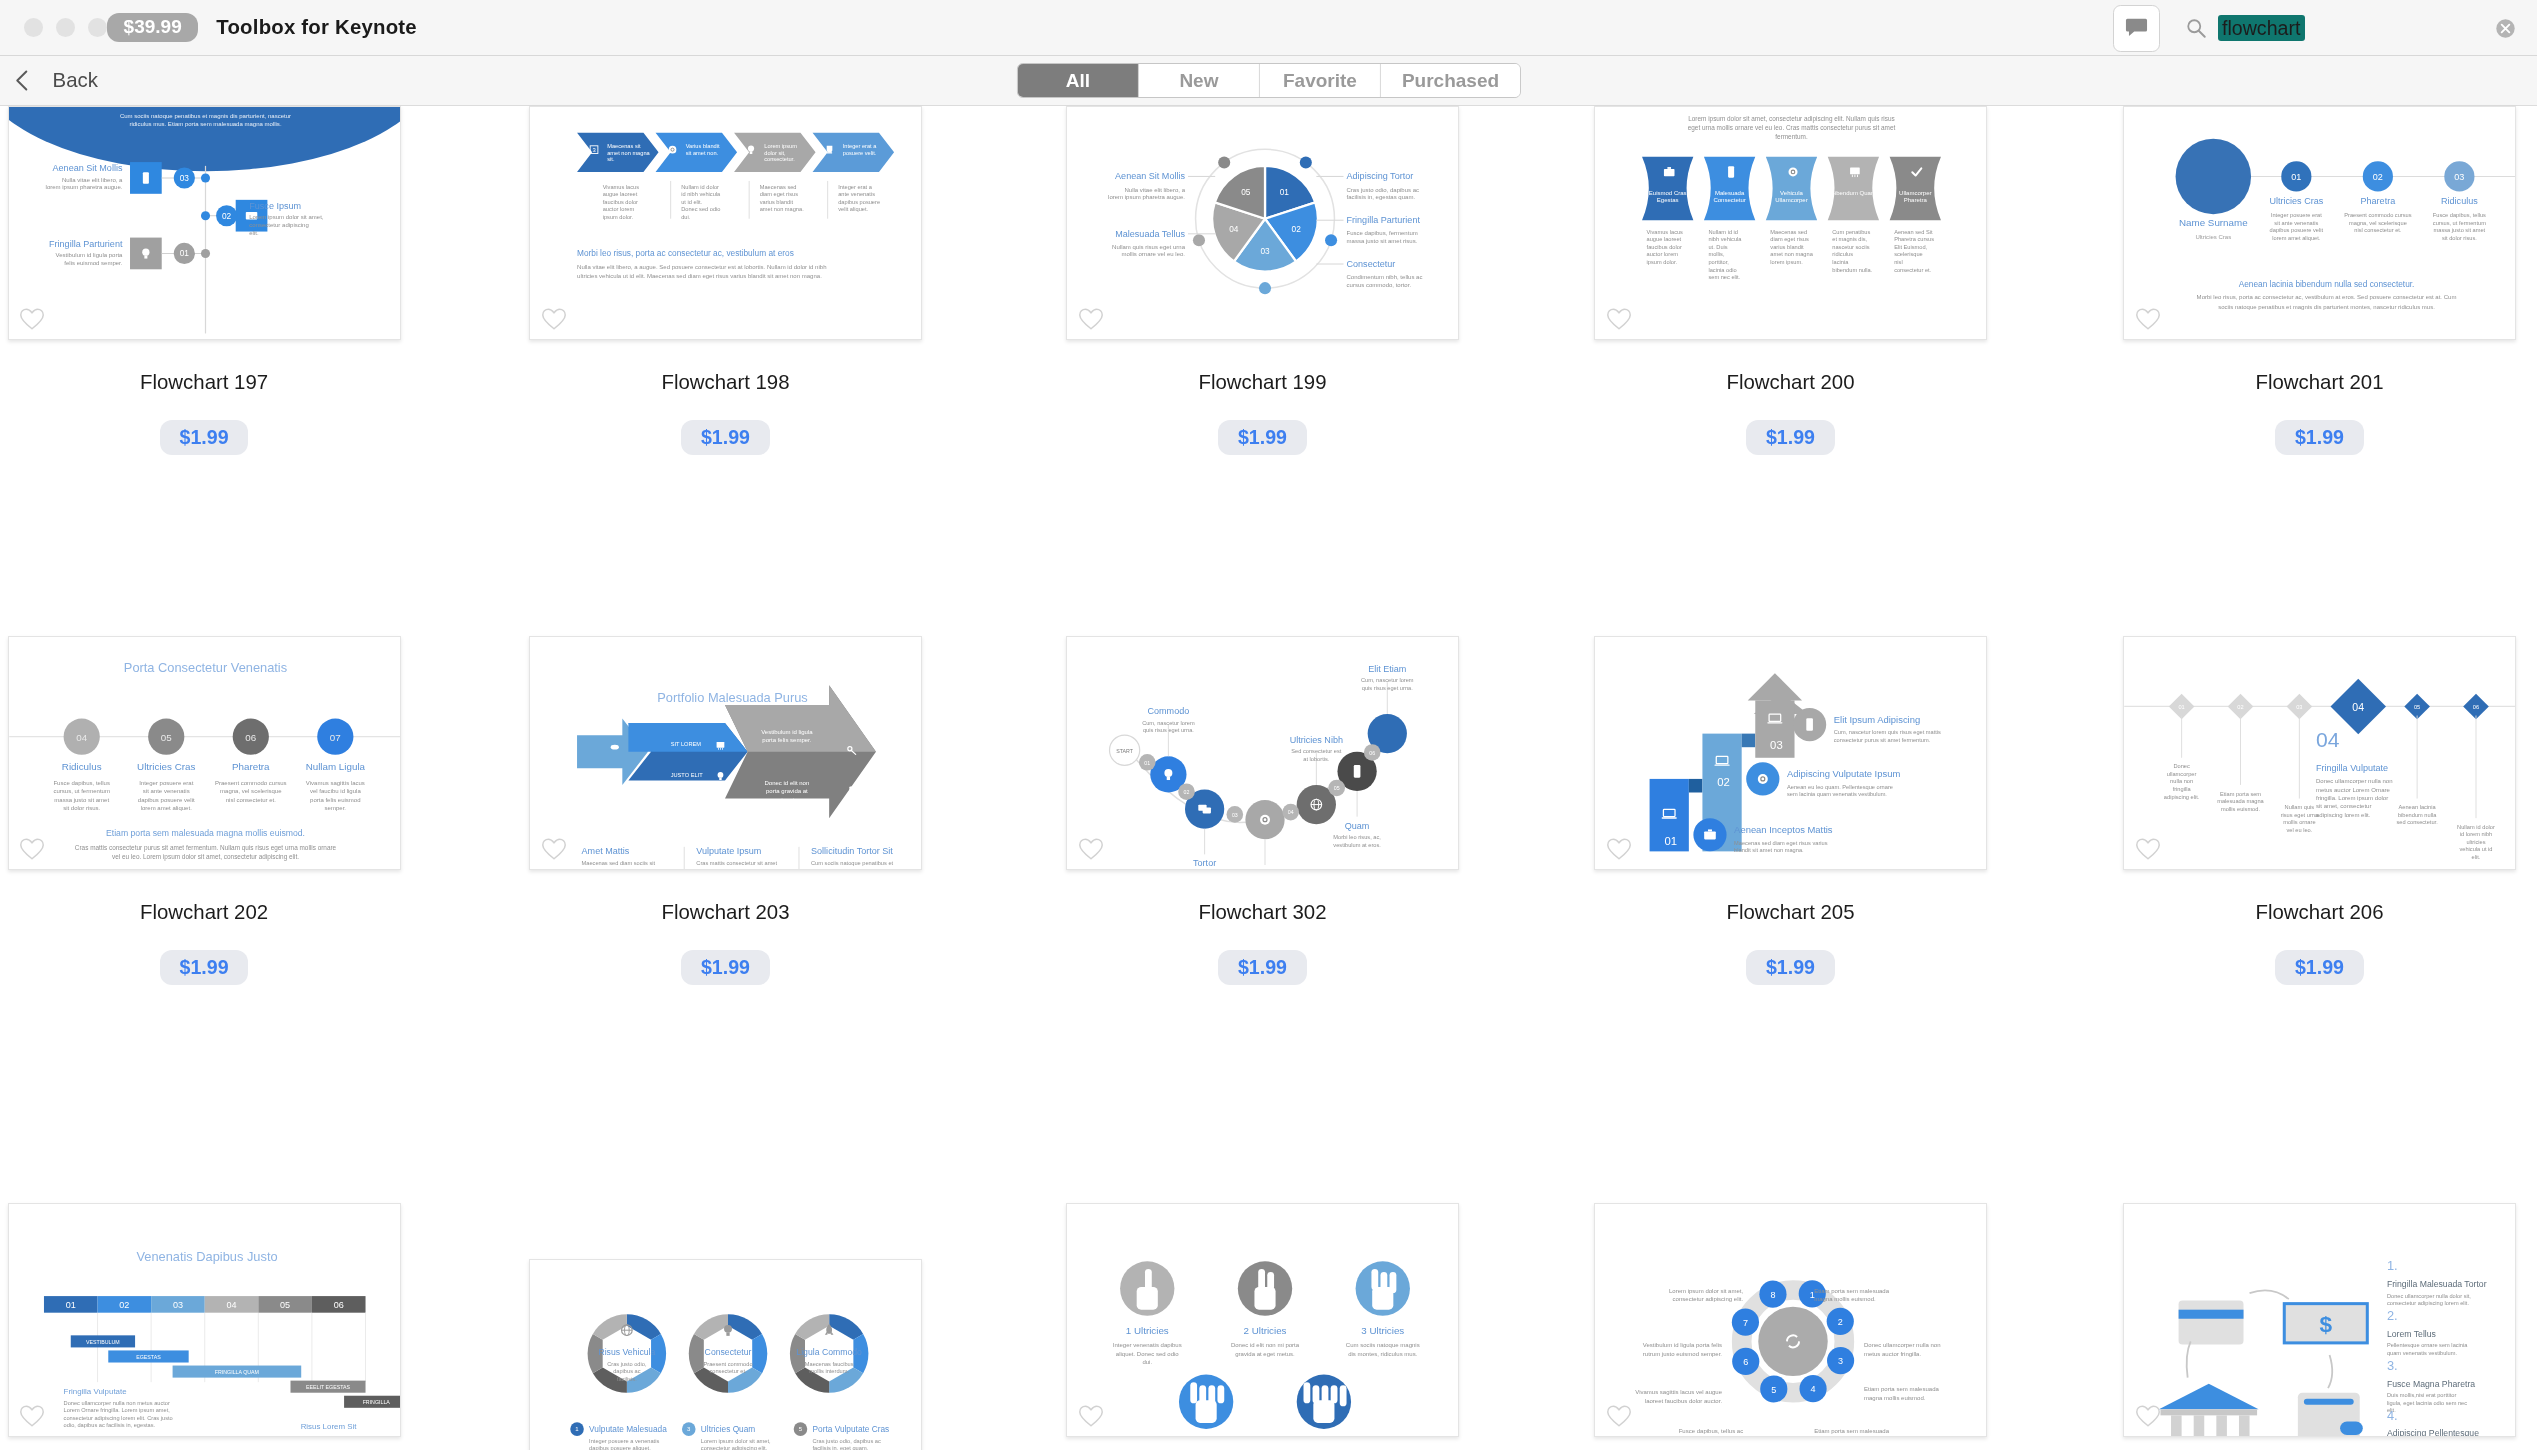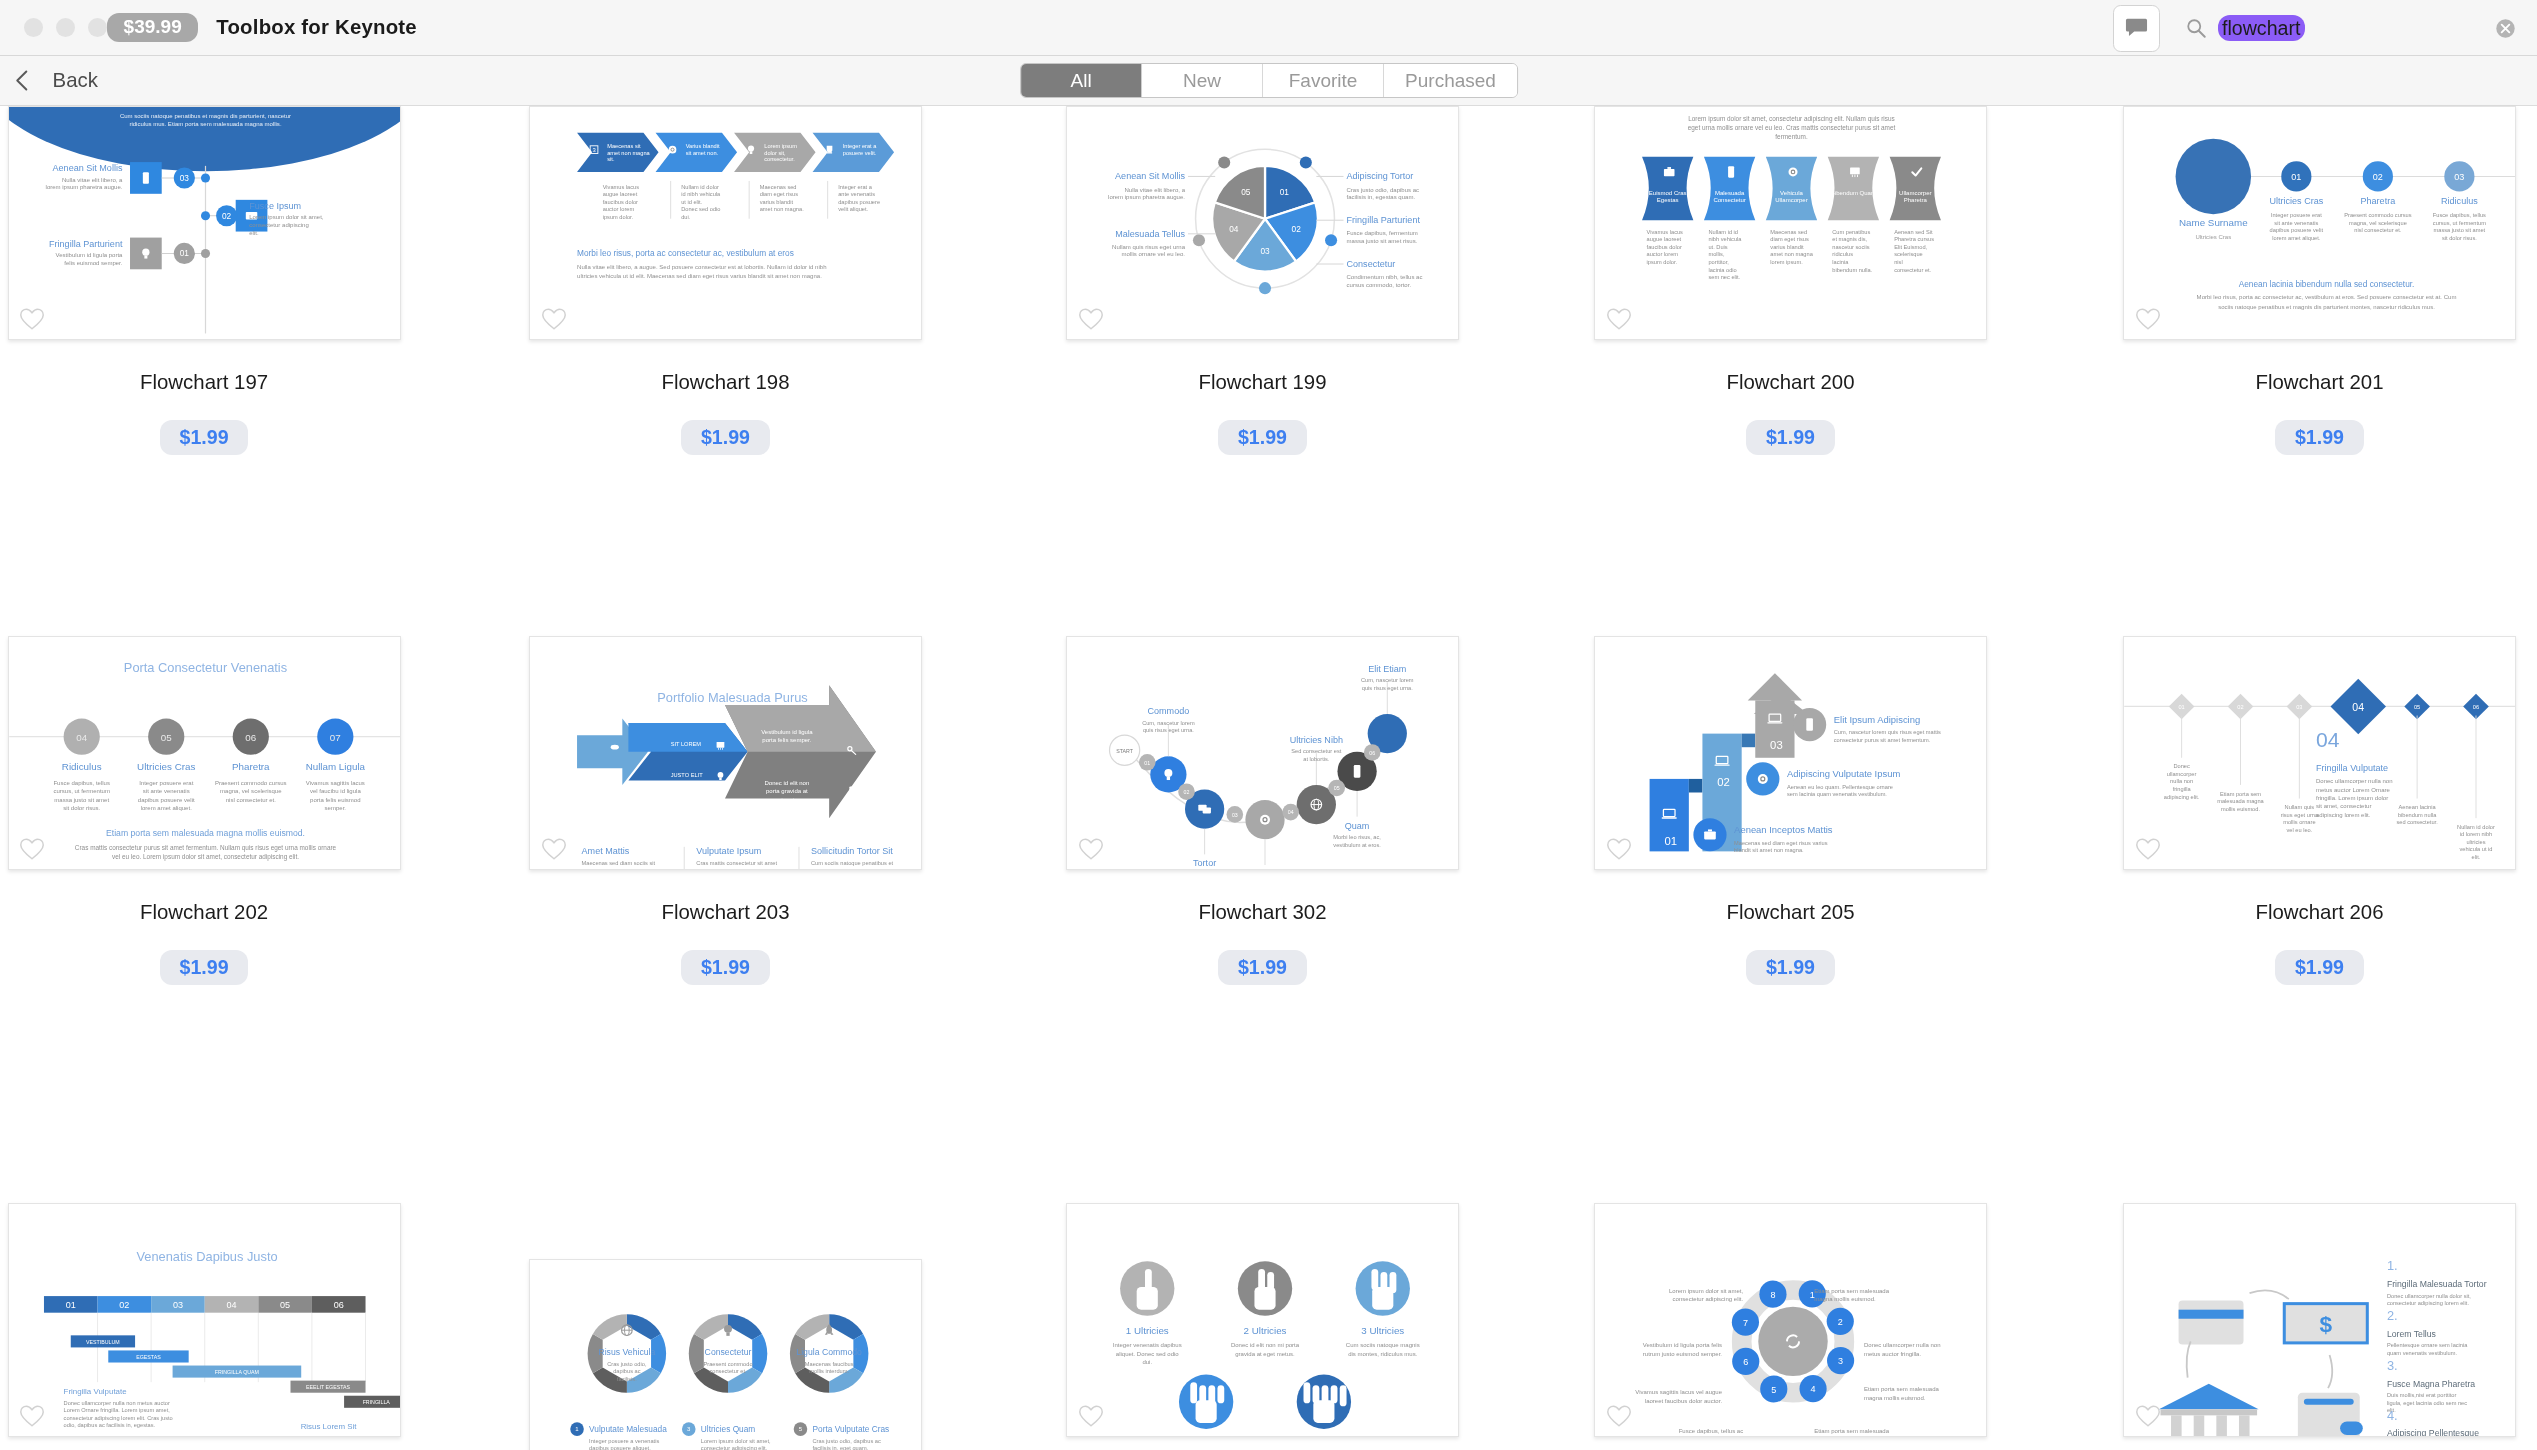--- a/index.html
+++ b/index.html
@@ -41,21 +41,21 @@
     display: flex; align-items: center; justify-content: center;
     margin-right: 21px;
   }
   .searchwrap {
     position: relative; width: 302px; height: 39px;
     display: flex; align-items: center;
   }
   .search-icon { margin-left: 4.5px; margin-right: 10.6px; }
   .search-val {
     font-size: 19.6px; color: #1c1c1c;
-    background: #8b5cf6; padding: 1.5px 4.5px; border-radius: 12px;
+    background: #0f766e; padding: 1.5px 4.5px; border-radius: 3px;
   }
   .clear-icon { margin-right: 21px; margin-left: 10.6px; }
 
   
   .subbar {
     position: relative; height: 50px;
     background: #f6f6f6;
     border-bottom: 0.8px solid #dcdcdc;
     display: flex; align-items: center;
   }
@@ -67,21 +67,21 @@
   .back-label { font-size: 20.4px; color: #4b4b4b; }
   .segmented {
     position: absolute; left: 50%; transform: translateX(-50%);
     display: flex; border: 0.8px solid #c6c6c6; border-radius: 6px;
     overflow: hidden; background: #fff; height: 35px;
   }
   .seg {
     display: flex; align-items: center; justify-content: center;
     padding: 0 21px; font-size: 19px; color: #9a9a9a;
     border-right: 0.8px solid #d5d5d5; background: #fff;
-    min-width: 121px; height: 100%;
+    min-width: 121px; height: 100%; font-weight: bold;
   }
   .seg:last-child { border-right: none; }
   .seg.active { background: #7d7d7d; color: #ffffff; }
 
   
   .grid {
     position: relative;
     width: 2538px;
     height: 1345px;
     padding: 0;

